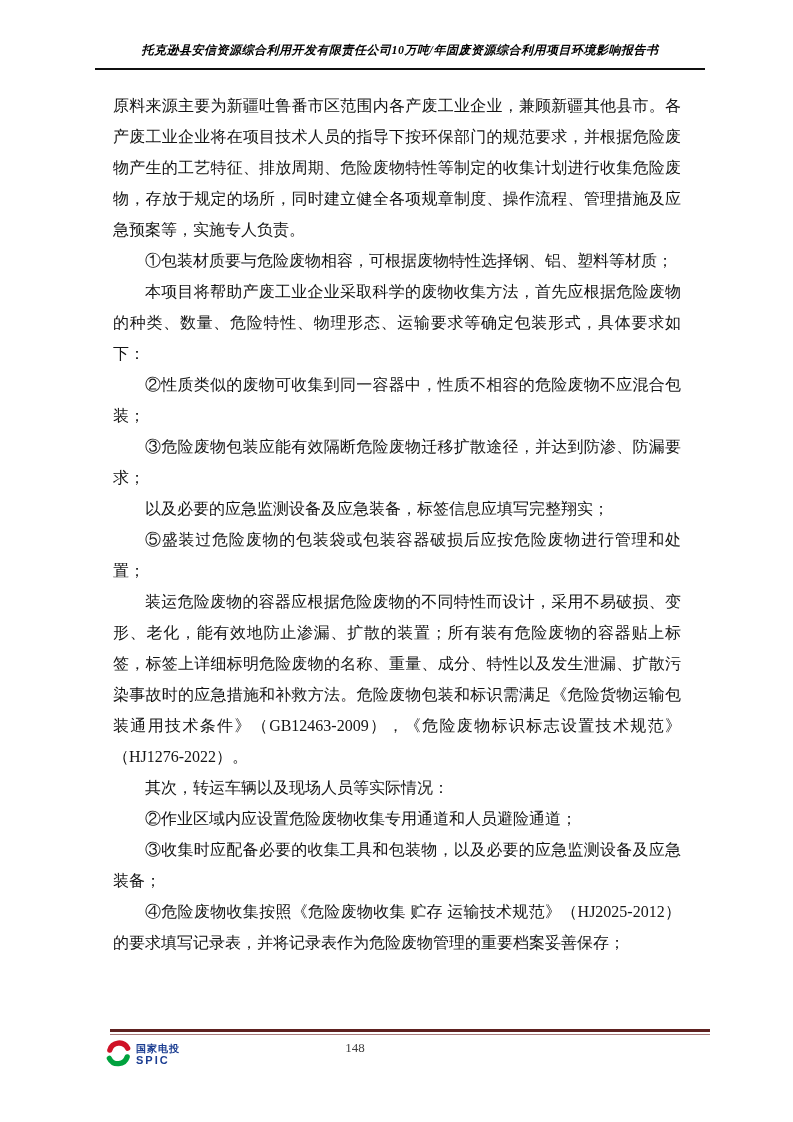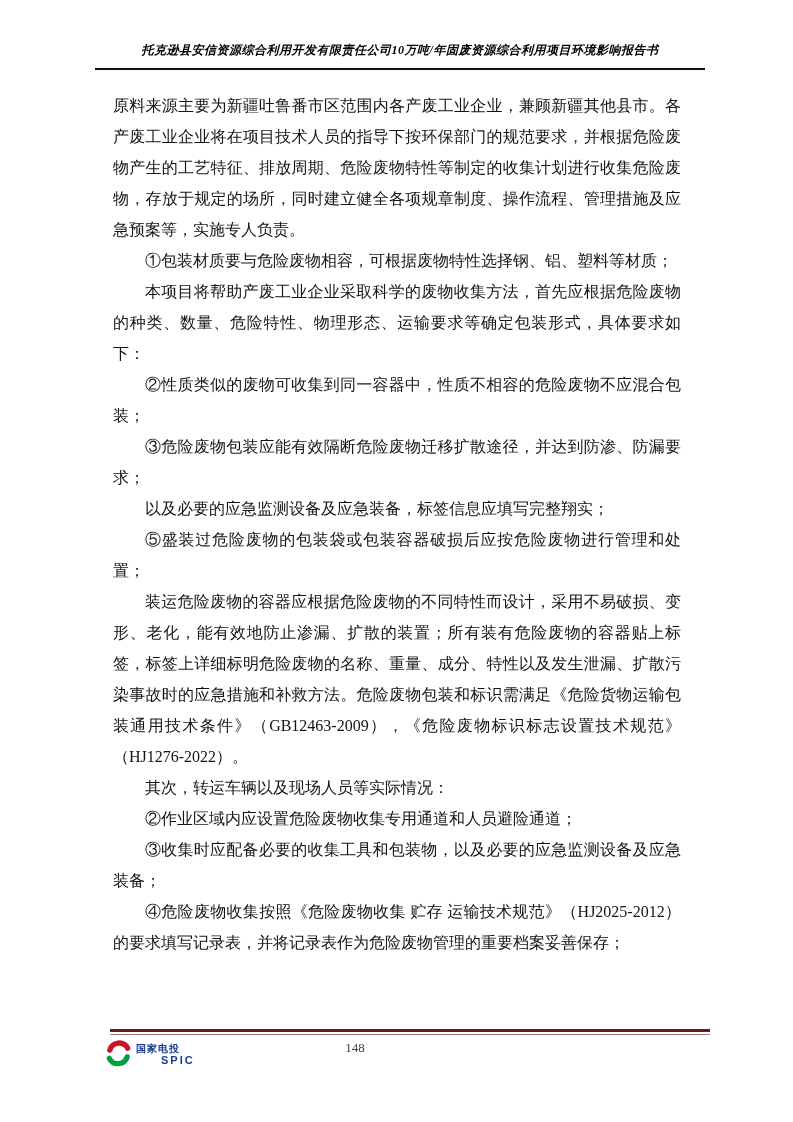--- a/index.html
+++ b/index.html
@@ -67,21 +67,21 @@
   }
   .logo-text { display: flex; flex-direction: column; line-height: 1.05; }
   .logo-cn {
     font-family: "Liberation Sans", sans-serif;
     font-size: 10px; font-weight: bold;
     color: #1b3d91; letter-spacing: 1px;
   }
   .logo-en {
     font-family: "Liberation Sans", sans-serif;
     font-size: 11px; font-weight: bold;
-    color: #1b3d91; letter-spacing: 2px; margin-left: 25px;
+    color: #1b3d91; letter-spacing: 2px;
   }
   .footer-page {
     position: absolute;
     top: 1040px;
     left: 320px;
     width: 70px;
     text-align: center;
     font-size: 13px;
     color: #404040;
   }

